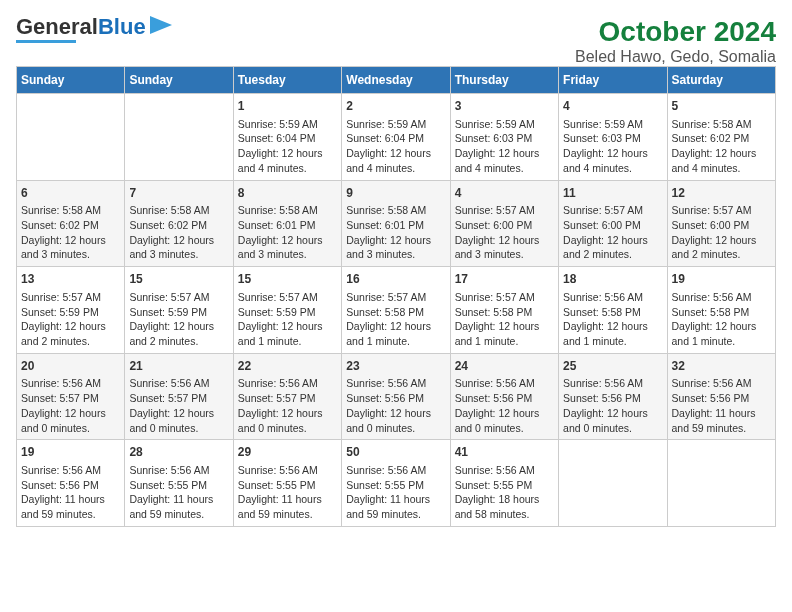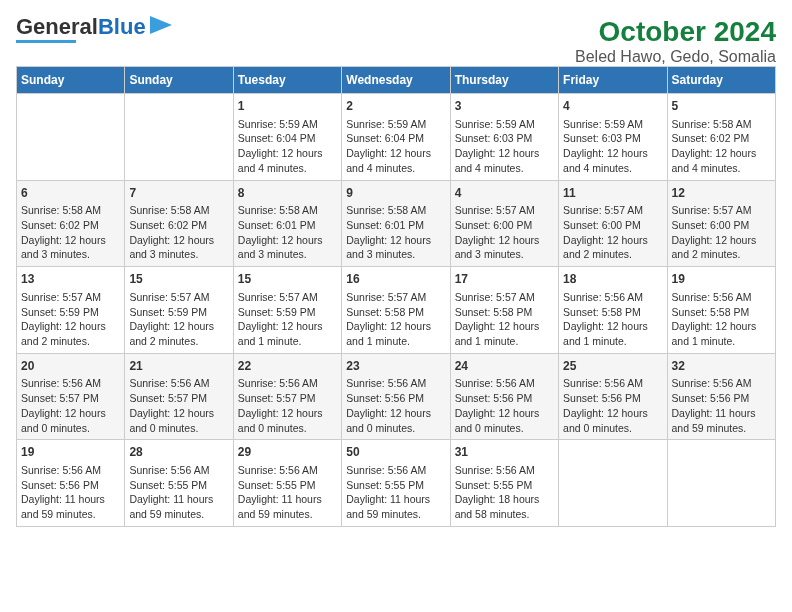--- a/index.html
+++ b/index.html
@@ -309,21 +309,21 @@
         <span>Sunset: 5:55 PM</span><br>
         <span>Daylight: 11 hours and 59 minutes.</span>
       </td>
         <td>
         <span class="day-num">50</span>
         <span>Sunrise: 5:56 AM</span><br>
         <span>Sunset: 5:55 PM</span><br>
         <span>Daylight: 11 hours and 59 minutes.</span>
       </td>
         <td>
-        <span class="day-num">31</span>
+        <span class="day-num">41</span>
         <span>Sunrise: 5:56 AM</span><br>
         <span>Sunset: 5:55 PM</span><br>
         <span>Daylight: 18 hours and 58 minutes.</span>
       </td>
         <td class="empty"></td>
         <td class="empty"></td>
       </tr>
     </tbody>
 </table>
 

